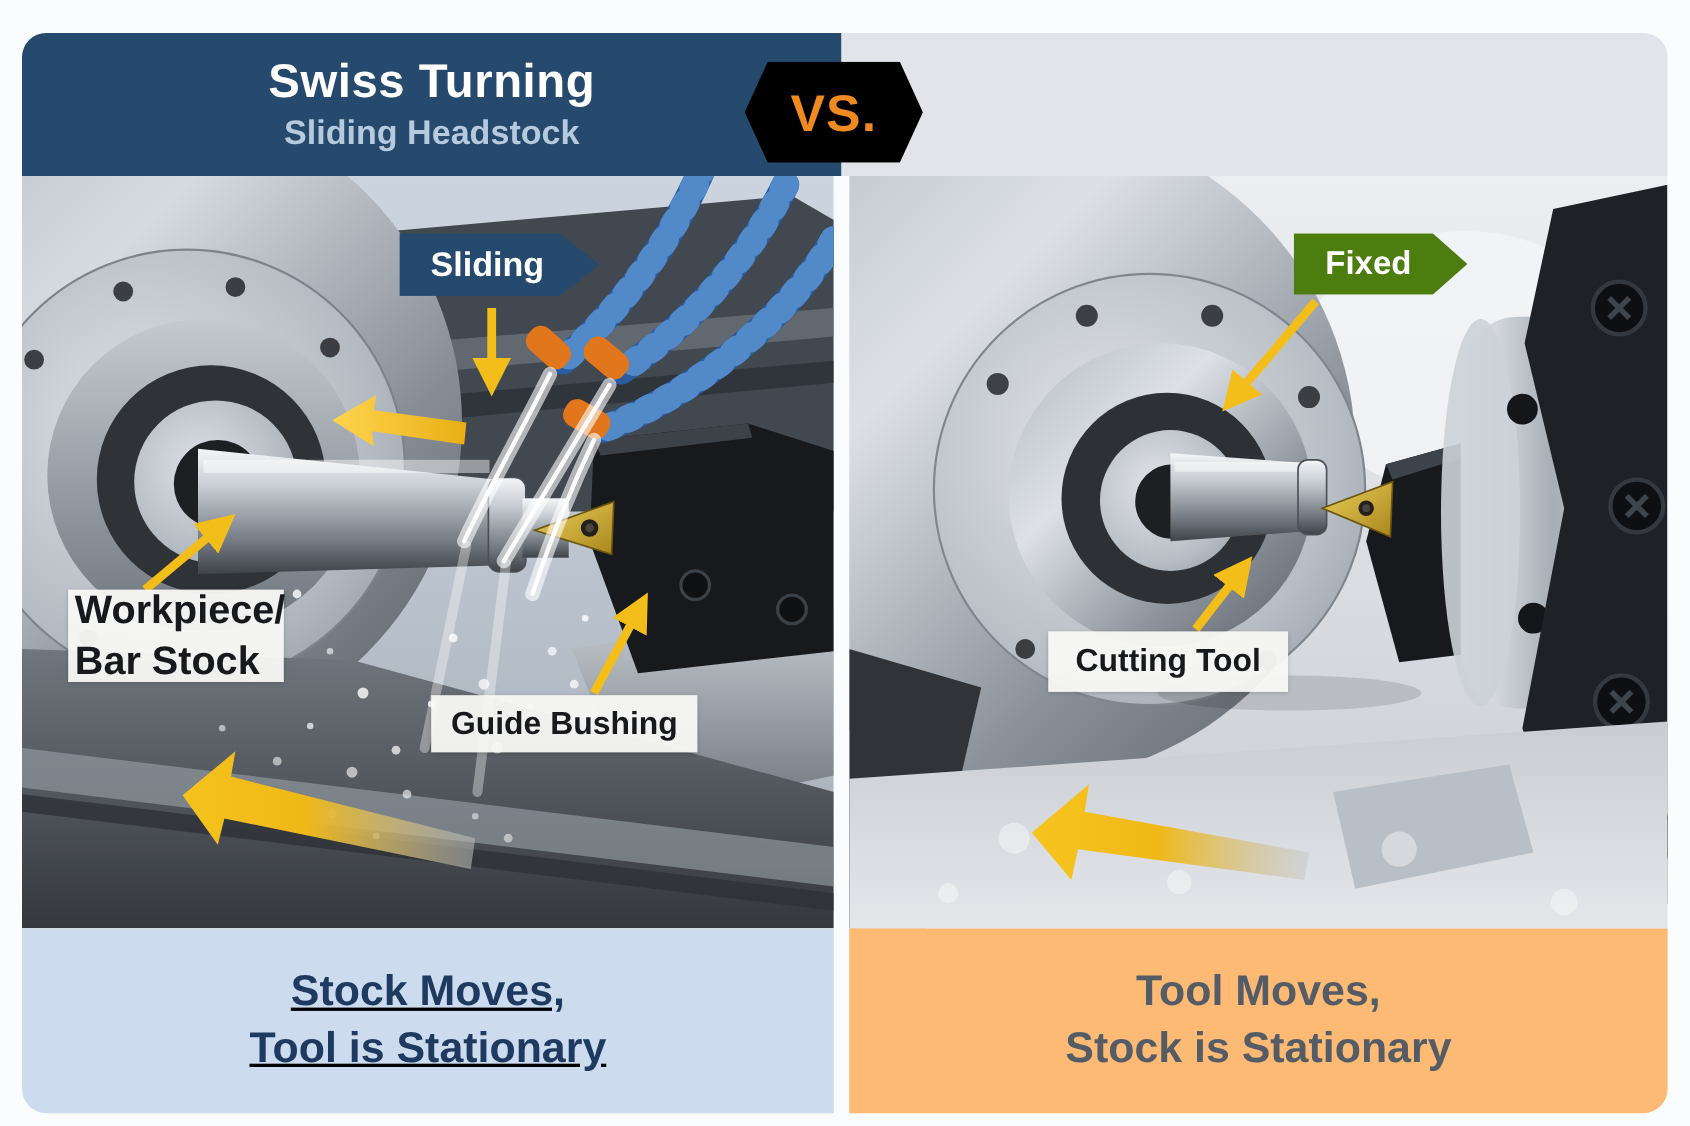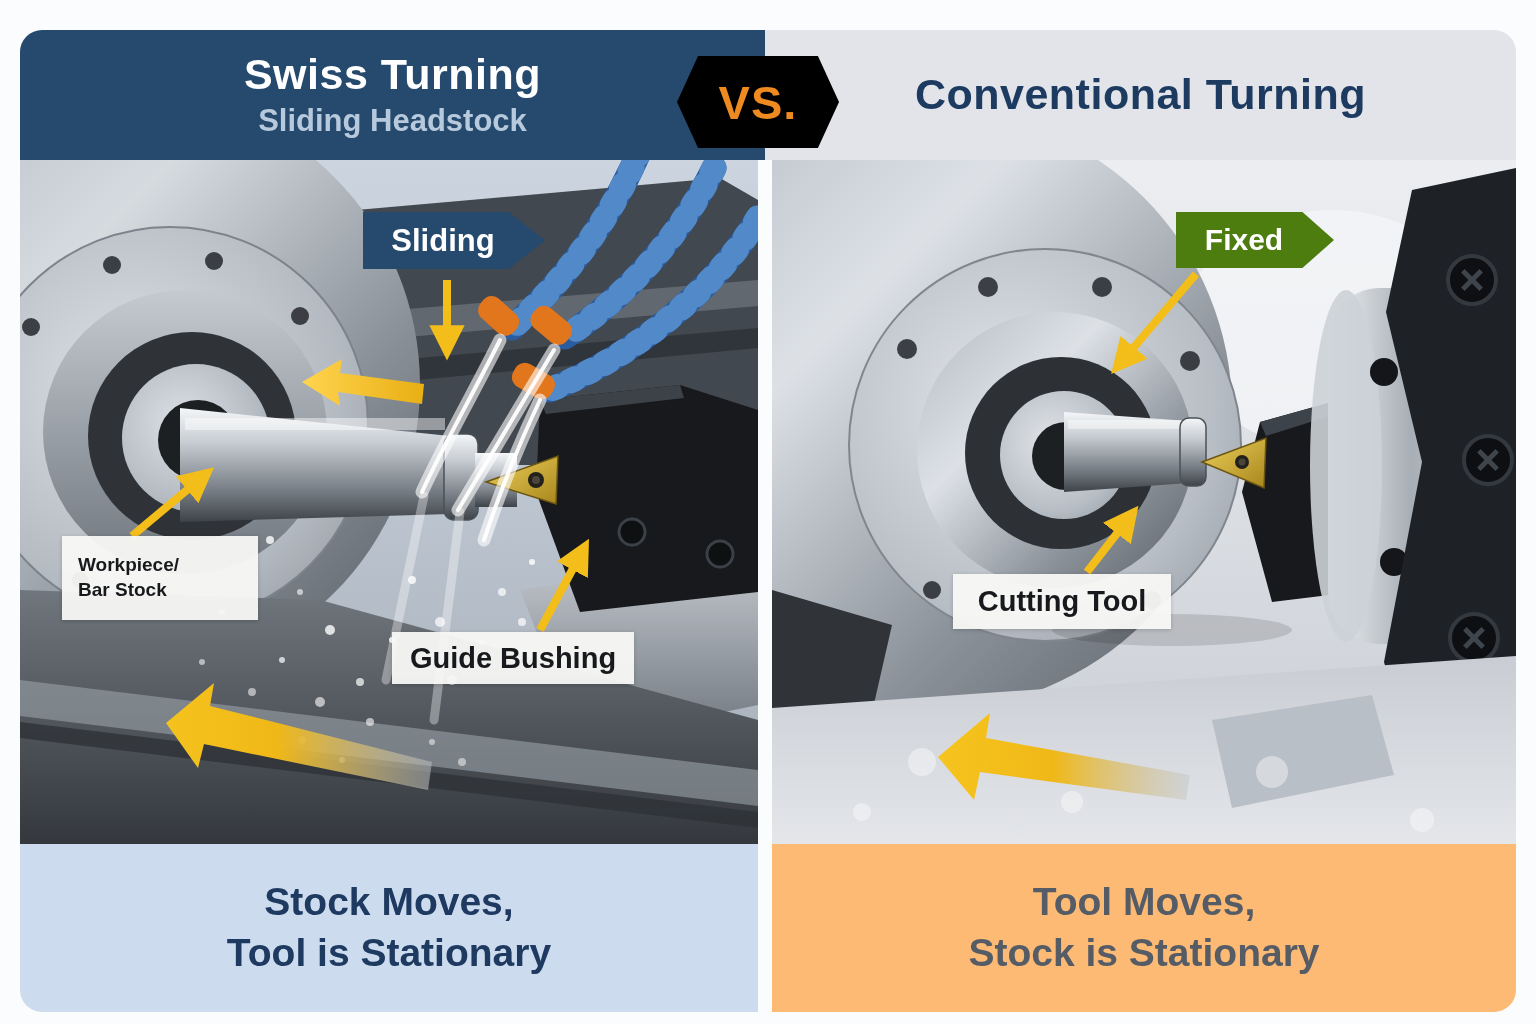--- a/index.html
+++ b/index.html
@@ -25,57 +25,56 @@
     display:flex;align-items:center;justify-content:center;
     font-size:47px;font-weight:800;color:#ee8a1f;letter-spacing:1px;
   }
   
   .photo{top:160px;height:684px;z-index:1;overflow:hidden;}
   #photo-left{left:20px;width:738px;}
   #photo-right{left:772px;width:744px;}
   .photo svg{display:block;}
   
   .caption{top:844px;height:168px;display:flex;flex-direction:column;align-items:center;justify-content:center;z-index:2;text-align:center;}
-  #caption-left{left:20px;width:738px;background:#ccdcee;border-radius:0 0 0 22px;}
+  #caption-left{left:20px;width:738px;background:#ccdcee;border-radius:0 0 0 22px;text-decoration:underline;}
   #caption-right{left:772px;width:744px;background:#fdba74;border-radius:0 0 22px 0;}
   .caption .cap-line{font-size:39px;font-weight:800;line-height:1.3;}
   #caption-left .cap-line{color:#1e3a60;}
   #caption-right .cap-line{color:#565c66;}
   
   .tag{
     z-index:4;display:flex;align-items:center;justify-content:center;
     color:#ffffff;font-weight:800;
     clip-path:polygon(0 0,80% 0,100% 50%,80% 100%,0 100%);
     padding-right:22px;box-sizing:border-box;
   }
   #sliding-tag{left:363px;top:212px;width:182px;height:57px;background:#254a6e;font-size:31px;text-align:right;}
   #fixed-tag{left:1176px;top:212px;width:158px;height:56px;background:#4d7c0f;font-size:30px;}
   
   .label-box{
     z-index:4;background:rgba(248,248,246,.95);color:#17191c;font-weight:700;
     display:flex;flex-direction:column;justify-content:center;box-sizing:border-box;
     box-shadow:0 1px 4px rgba(0,0,0,.18);
   }
-  #workpiece-label{left:62px;top:536px;width:196px;height:84px;font-size:19px;line-height:1.3;padding-left:16px;}
+  #workpiece-label{left:62px;top:536px;width:196px;height:84px;font-size:36px;line-height:1.3;padding-left:6px;}
   #guide-bushing-label{left:392px;top:632px;width:242px;height:52px;font-size:29px;align-items:center;}
   #cutting-tool-label{left:953px;top:574px;width:218px;height:55px;font-size:29px;align-items:center;}
   
   #overlay-arrows{left:0;top:0;z-index:3;pointer-events:none;}
 </style>
 </head>
 <body>
 
 <div id="canvas">
 
   <div id="hdr-left" class="abs hdr">
     <div class="title">Swiss Turning</div>
     <div class="subtitle">Sliding Headstock</div>
   </div>
   <div id="hdr-right" class="abs hdr">
-    <div class="title">Conventional Turning</div>
   </div>
   <div id="vs-badge" class="abs">VS.</div>
 
   <div id="photo-left" class="abs photo">
     <svg width="738" height="684" viewBox="0 0 738 684">
       <defs>
         <linearGradient id="lbg" x1="0" y1="0" x2="0" y2="1">
           <stop offset="0" stop-color="#ccd5df"></stop>
             <stop offset=".5" stop-color="#bcc5cf"></stop>
             <stop offset="1" stop-color="#a4acb6"></stop>

